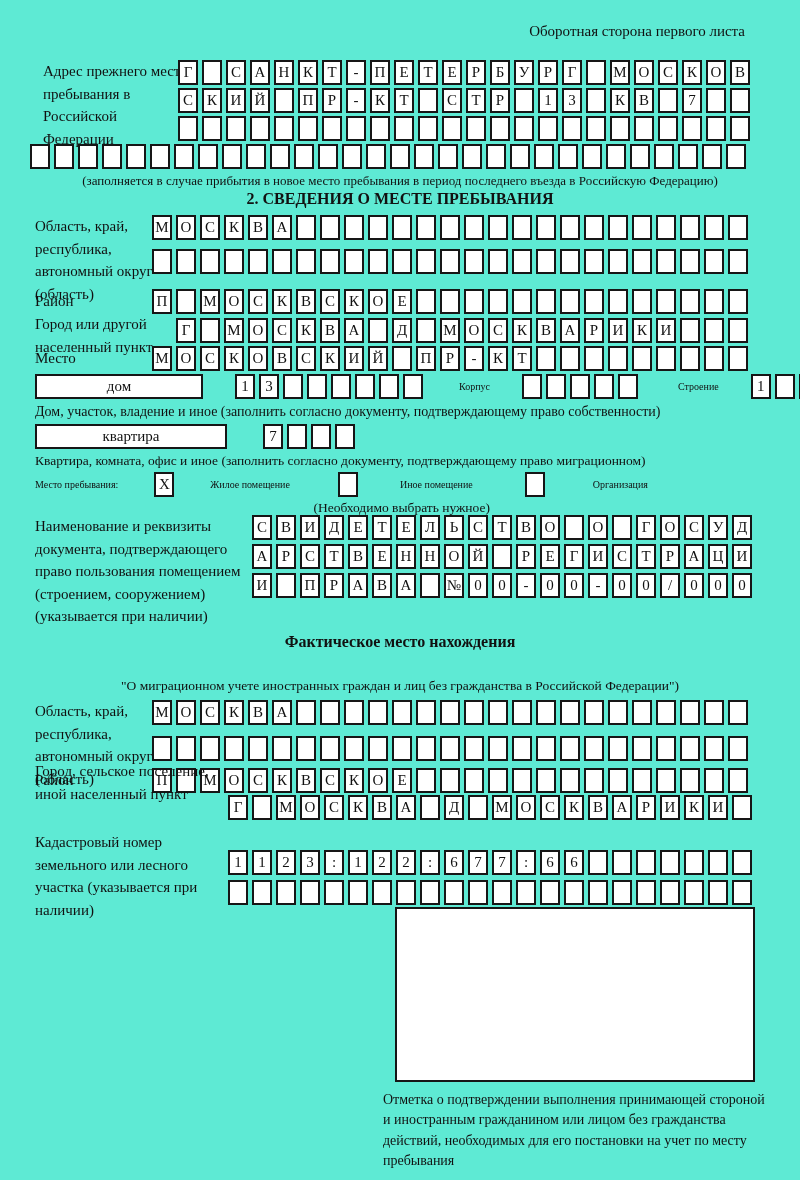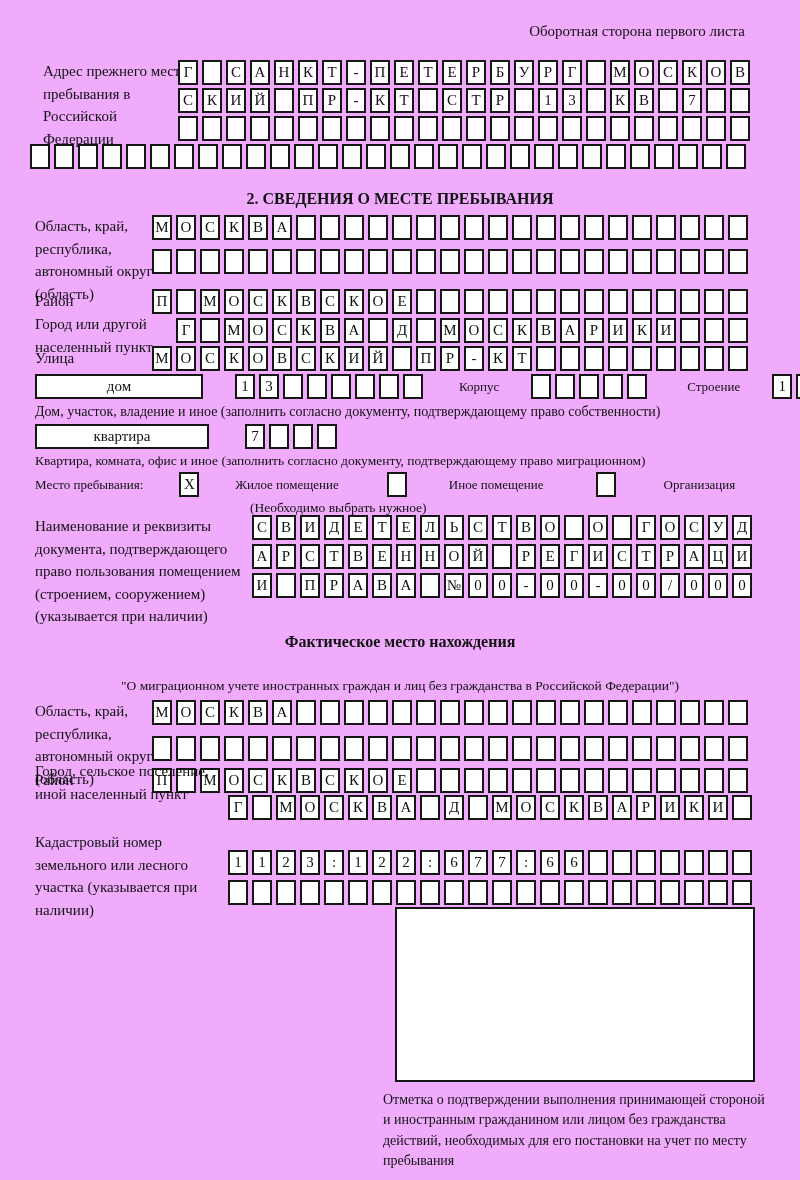--- a/index.html
+++ b/index.html
@@ -1,94 +1,95 @@
 <!DOCTYPE html>
 <html><head>
 <meta charset="utf-8">
 <style>
   html,body{margin:0;padding:0;background:#fff;}
   .page{
-    position:relative;width:800px;height:1180px;background:#f0abfc;
+    position:relative;width:800px;height:1180px;background:#5eead4;
     font-family:"Liberation Serif","DejaVu Serif",serif;color:#111;overflow:hidden;
   }
   .abs{position:absolute;}
   .lbl{font-size:15px;line-height:1.5;}
   .cap{font-size:13px;line-height:1.35;}
   .ttl{font-size:16px;font-weight:bold;text-align:center;width:100%;}
   .center{text-align:center;width:100%;}
   .boxrow{white-space:nowrap;height:25px;}
   .cell{
     display:inline-block;box-sizing:border-box;width:20px;height:25px;
     border:2px solid #161616;margin-right:4px;text-align:center;
     line-height:21px;font-size:15px;vertical-align:top;background:#fff;
   }
   .label-box{
     display:inline-flex;box-sizing:border-box;height:25px;border:2px solid #161616;
     align-items:center;justify-content:center;font-size:15px;vertical-align:top;background:#fff;
   }
-  .inline-lbl{display:inline-block;font-size:13px;line-height:25px;vertical-align:top;}
+  .inline-lbl{display:inline-block;font-size:10px;line-height:25px;vertical-align:top;}
   .flexrow{display:flex;align-items:flex-start;gap:24px;}
   .stamp-box{box-sizing:border-box;border:2px solid #161616;background:#fff;}
   .m8{margin-right:8px;} .m12{margin-right:12px;} .m18{margin-right:18px;}
   .m24{margin-right:24px;} .m28{margin-right:28px;}
 </style>
 </head>
 <body>
 
 <div class="page">
 
   <div class="abs lbl" style="top:20px;right:55px;">Оборотная сторона первого листа</div>
 
   <div class="abs lbl" style="left:43px;top:60px;width:148px;">Адрес прежнего места пребывания в Российской Федерации</div>
   <div class="abs boxrow" style="left:178px;top:60px;"><span class="cell">Г</span><span class="cell">&nbsp;</span><span class="cell">С</span><span class="cell">А</span><span class="cell">Н</span><span class="cell">К</span><span class="cell">Т</span><span class="cell">-</span><span class="cell">П</span><span class="cell">Е</span><span class="cell">Т</span><span class="cell">Е</span><span class="cell">Р</span><span class="cell">Б</span><span class="cell">У</span><span class="cell">Р</span><span class="cell">Г</span><span class="cell">&nbsp;</span><span class="cell">М</span><span class="cell">О</span><span class="cell">С</span><span class="cell">К</span><span class="cell">О</span><span class="cell">В</span></div>
   <div class="abs boxrow" style="left:178px;top:88px;"><span class="cell">С</span><span class="cell">К</span><span class="cell">И</span><span class="cell">Й</span><span class="cell">&nbsp;</span><span class="cell">П</span><span class="cell">Р</span><span class="cell">-</span><span class="cell">К</span><span class="cell">Т</span><span class="cell">&nbsp;</span><span class="cell">С</span><span class="cell">Т</span><span class="cell">Р</span><span class="cell">&nbsp;</span><span class="cell">1</span><span class="cell">3</span><span class="cell">&nbsp;</span><span class="cell">К</span><span class="cell">В</span><span class="cell">&nbsp;</span><span class="cell">7</span><span class="cell">&nbsp;</span><span class="cell">&nbsp;</span></div>
   <div class="abs boxrow" style="left:178px;top:116px;"><span class="cell">&nbsp;</span><span class="cell">&nbsp;</span><span class="cell">&nbsp;</span><span class="cell">&nbsp;</span><span class="cell">&nbsp;</span><span class="cell">&nbsp;</span><span class="cell">&nbsp;</span><span class="cell">&nbsp;</span><span class="cell">&nbsp;</span><span class="cell">&nbsp;</span><span class="cell">&nbsp;</span><span class="cell">&nbsp;</span><span class="cell">&nbsp;</span><span class="cell">&nbsp;</span><span class="cell">&nbsp;</span><span class="cell">&nbsp;</span><span class="cell">&nbsp;</span><span class="cell">&nbsp;</span><span class="cell">&nbsp;</span><span class="cell">&nbsp;</span><span class="cell">&nbsp;</span><span class="cell">&nbsp;</span><span class="cell">&nbsp;</span><span class="cell">&nbsp;</span></div>
   <div class="abs boxrow" style="left:30px;top:144px;"><span class="cell">&nbsp;</span><span class="cell">&nbsp;</span><span class="cell">&nbsp;</span><span class="cell">&nbsp;</span><span class="cell">&nbsp;</span><span class="cell">&nbsp;</span><span class="cell">&nbsp;</span><span class="cell">&nbsp;</span><span class="cell">&nbsp;</span><span class="cell">&nbsp;</span><span class="cell">&nbsp;</span><span class="cell">&nbsp;</span><span class="cell">&nbsp;</span><span class="cell">&nbsp;</span><span class="cell">&nbsp;</span><span class="cell">&nbsp;</span><span class="cell">&nbsp;</span><span class="cell">&nbsp;</span><span class="cell">&nbsp;</span><span class="cell">&nbsp;</span><span class="cell">&nbsp;</span><span class="cell">&nbsp;</span><span class="cell">&nbsp;</span><span class="cell">&nbsp;</span><span class="cell">&nbsp;</span><span class="cell">&nbsp;</span><span class="cell">&nbsp;</span><span class="cell">&nbsp;</span><span class="cell">&nbsp;</span><span class="cell">&nbsp;</span></div>
+  <div class="abs cap center" style="top:172px;left:0;">(заполняется в случае прибытия в новое место пребывания в период последнего въезда в Российскую Федерацию)</div>
 
   <div class="abs ttl" style="top:190px;left:0;">2. СВЕДЕНИЯ О МЕСТЕ ПРЕБЫВАНИЯ</div>
 
   <div class="abs lbl" style="left:35px;top:215px;width:118px;">Область, край, республика, автономный округ (область)</div>
   <div class="abs boxrow" style="left:152px;top:215px;"><span class="cell">М</span><span class="cell">О</span><span class="cell">С</span><span class="cell">К</span><span class="cell">В</span><span class="cell">А</span><span class="cell">&nbsp;</span><span class="cell">&nbsp;</span><span class="cell">&nbsp;</span><span class="cell">&nbsp;</span><span class="cell">&nbsp;</span><span class="cell">&nbsp;</span><span class="cell">&nbsp;</span><span class="cell">&nbsp;</span><span class="cell">&nbsp;</span><span class="cell">&nbsp;</span><span class="cell">&nbsp;</span><span class="cell">&nbsp;</span><span class="cell">&nbsp;</span><span class="cell">&nbsp;</span><span class="cell">&nbsp;</span><span class="cell">&nbsp;</span><span class="cell">&nbsp;</span><span class="cell">&nbsp;</span><span class="cell">&nbsp;</span></div>
   <div class="abs boxrow" style="left:152px;top:249px;"><span class="cell">&nbsp;</span><span class="cell">&nbsp;</span><span class="cell">&nbsp;</span><span class="cell">&nbsp;</span><span class="cell">&nbsp;</span><span class="cell">&nbsp;</span><span class="cell">&nbsp;</span><span class="cell">&nbsp;</span><span class="cell">&nbsp;</span><span class="cell">&nbsp;</span><span class="cell">&nbsp;</span><span class="cell">&nbsp;</span><span class="cell">&nbsp;</span><span class="cell">&nbsp;</span><span class="cell">&nbsp;</span><span class="cell">&nbsp;</span><span class="cell">&nbsp;</span><span class="cell">&nbsp;</span><span class="cell">&nbsp;</span><span class="cell">&nbsp;</span><span class="cell">&nbsp;</span><span class="cell">&nbsp;</span><span class="cell">&nbsp;</span><span class="cell">&nbsp;</span><span class="cell">&nbsp;</span></div>
 
   <div class="abs lbl" style="left:35px;top:290px;">Район</div>
   <div class="abs boxrow" style="left:152px;top:289px;"><span class="cell">П</span><span class="cell">&nbsp;</span><span class="cell">М</span><span class="cell">О</span><span class="cell">С</span><span class="cell">К</span><span class="cell">В</span><span class="cell">С</span><span class="cell">К</span><span class="cell">О</span><span class="cell">Е</span><span class="cell">&nbsp;</span><span class="cell">&nbsp;</span><span class="cell">&nbsp;</span><span class="cell">&nbsp;</span><span class="cell">&nbsp;</span><span class="cell">&nbsp;</span><span class="cell">&nbsp;</span><span class="cell">&nbsp;</span><span class="cell">&nbsp;</span><span class="cell">&nbsp;</span><span class="cell">&nbsp;</span><span class="cell">&nbsp;</span><span class="cell">&nbsp;</span><span class="cell">&nbsp;</span></div>
 
   <div class="abs lbl" style="left:35px;top:313px;width:145px;">Город или другой населенный пункт</div>
   <div class="abs boxrow" style="left:176px;top:318px;"><span class="cell">Г</span><span class="cell">&nbsp;</span><span class="cell">М</span><span class="cell">О</span><span class="cell">С</span><span class="cell">К</span><span class="cell">В</span><span class="cell">А</span><span class="cell">&nbsp;</span><span class="cell">Д</span><span class="cell">&nbsp;</span><span class="cell">М</span><span class="cell">О</span><span class="cell">С</span><span class="cell">К</span><span class="cell">В</span><span class="cell">А</span><span class="cell">Р</span><span class="cell">И</span><span class="cell">К</span><span class="cell">И</span><span class="cell">&nbsp;</span><span class="cell">&nbsp;</span><span class="cell">&nbsp;</span></div>
 
-  <div class="abs lbl" style="left:35px;top:347px;">Улица</div>
+  <div class="abs lbl" style="left:35px;top:347px;">Место</div>
   <div class="abs boxrow" style="left:152px;top:346px;"><span class="cell">М</span><span class="cell">О</span><span class="cell">С</span><span class="cell">К</span><span class="cell">О</span><span class="cell">В</span><span class="cell">С</span><span class="cell">К</span><span class="cell">И</span><span class="cell">Й</span><span class="cell">&nbsp;</span><span class="cell">П</span><span class="cell">Р</span><span class="cell">-</span><span class="cell">К</span><span class="cell">Т</span><span class="cell">&nbsp;</span><span class="cell">&nbsp;</span><span class="cell">&nbsp;</span><span class="cell">&nbsp;</span><span class="cell">&nbsp;</span><span class="cell">&nbsp;</span><span class="cell">&nbsp;</span><span class="cell">&nbsp;</span><span class="cell">&nbsp;</span></div>
 
   <div class="abs flexrow" style="left:35px;top:374px;">
     <span class="label-box m8" style="width:168px;">дом</span>
     <span class="boxrow m8"><span class="cell">1</span><span class="cell">3</span><span class="cell">&nbsp;</span><span class="cell">&nbsp;</span><span class="cell">&nbsp;</span><span class="cell">&nbsp;</span><span class="cell">&nbsp;</span><span class="cell">&nbsp;</span></span>
     <span class="inline-lbl m8">Корпус</span>
     <span class="boxrow m12"><span class="cell">&nbsp;</span><span class="cell">&nbsp;</span><span class="cell">&nbsp;</span><span class="cell">&nbsp;</span><span class="cell">&nbsp;</span></span>
     <span class="inline-lbl m8">Строение</span>
     <span class="boxrow"><span class="cell">1</span><span class="cell">&nbsp;</span><span class="cell">&nbsp;</span><span class="cell">&nbsp;</span></span>
   </div>
   <div class="abs cap" style="left:35px;top:403px;width:730px;font-size:14px;">Дом, участок, владение и иное (заполнить согласно документу, подтверждающему право собственности)</div>
 
   <div class="abs flexrow" style="left:35px;top:424px;">
-    <span class="label-box m12" style="width:174px;">квартира</span>
+    <span class="label-box m12" style="width:192px;">квартира</span>
     <span class="boxrow"><span class="cell">7</span><span class="cell">&nbsp;</span><span class="cell">&nbsp;</span><span class="cell">&nbsp;</span></span>
   </div>
   <div class="abs cap" style="left:35px;top:452px;width:730px;font-size:13.5px;">Квартира, комната, офис и иное (заполнить согласно документу, подтверждающему право миграционном)</div>
 
   <div class="abs flexrow" style="left:35px;top:472px;">
     <span class="inline-lbl m12">Место пребывания:</span>
     <span class="cell m12">X</span>
     <span class="inline-lbl m24">Жилое помещение</span>
     <span class="cell m18"></span>
     <span class="inline-lbl m28">Иное помещение</span>
     <span class="cell m24"></span>
     <span class="inline-lbl">Организация</span>
   </div>
-  <div class="abs cap" style="left:250px;top:499px;width:240px;text-align:left;font-size:13.5px;">(Необходимо выбрать нужное)</div>
+  <div class="abs cap" style="left:250px;top:499px;width:240px;text-align:right;font-size:13.5px;">(Необходимо выбрать нужное)</div>
 
   <div class="abs lbl" style="left:35px;top:515px;width:212px;">Наименование и реквизиты документа, подтверждающего право пользования помещением (строением, сооружением) (указывается при наличии)</div>
   <div class="abs boxrow" style="left:252px;top:515px;"><span class="cell">С</span><span class="cell">В</span><span class="cell">И</span><span class="cell">Д</span><span class="cell">Е</span><span class="cell">Т</span><span class="cell">Е</span><span class="cell">Л</span><span class="cell">Ь</span><span class="cell">С</span><span class="cell">Т</span><span class="cell">В</span><span class="cell">О</span><span class="cell">&nbsp;</span><span class="cell">О</span><span class="cell">&nbsp;</span><span class="cell">Г</span><span class="cell">О</span><span class="cell">С</span><span class="cell">У</span><span class="cell">Д</span></div>
   <div class="abs boxrow" style="left:252px;top:544px;"><span class="cell">А</span><span class="cell">Р</span><span class="cell">С</span><span class="cell">Т</span><span class="cell">В</span><span class="cell">Е</span><span class="cell">Н</span><span class="cell">Н</span><span class="cell">О</span><span class="cell">Й</span><span class="cell">&nbsp;</span><span class="cell">Р</span><span class="cell">Е</span><span class="cell">Г</span><span class="cell">И</span><span class="cell">С</span><span class="cell">Т</span><span class="cell">Р</span><span class="cell">А</span><span class="cell">Ц</span><span class="cell">И</span></div>
   <div class="abs boxrow" style="left:252px;top:573px;"><span class="cell">И</span><span class="cell">&nbsp;</span><span class="cell">П</span><span class="cell">Р</span><span class="cell">А</span><span class="cell">В</span><span class="cell">А</span><span class="cell">&nbsp;</span><span class="cell">№</span><span class="cell">0</span><span class="cell">0</span><span class="cell">-</span><span class="cell">0</span><span class="cell">0</span><span class="cell">-</span><span class="cell">0</span><span class="cell">0</span><span class="cell">/</span><span class="cell">0</span><span class="cell">0</span><span class="cell">0</span></div>
 
   <div class="abs ttl" style="top:633px;left:0;">Фактическое место нахождения</div>
   <div class="abs cap center" style="top:677px;left:0;font-size:13.5px;">"О миграционном учете иностранных граждан и лиц без гражданства в Российской Федерации")</div>
 
   <div class="abs lbl" style="left:35px;top:700px;width:150px;">Область, край, республика, автономный округ (область)</div>

